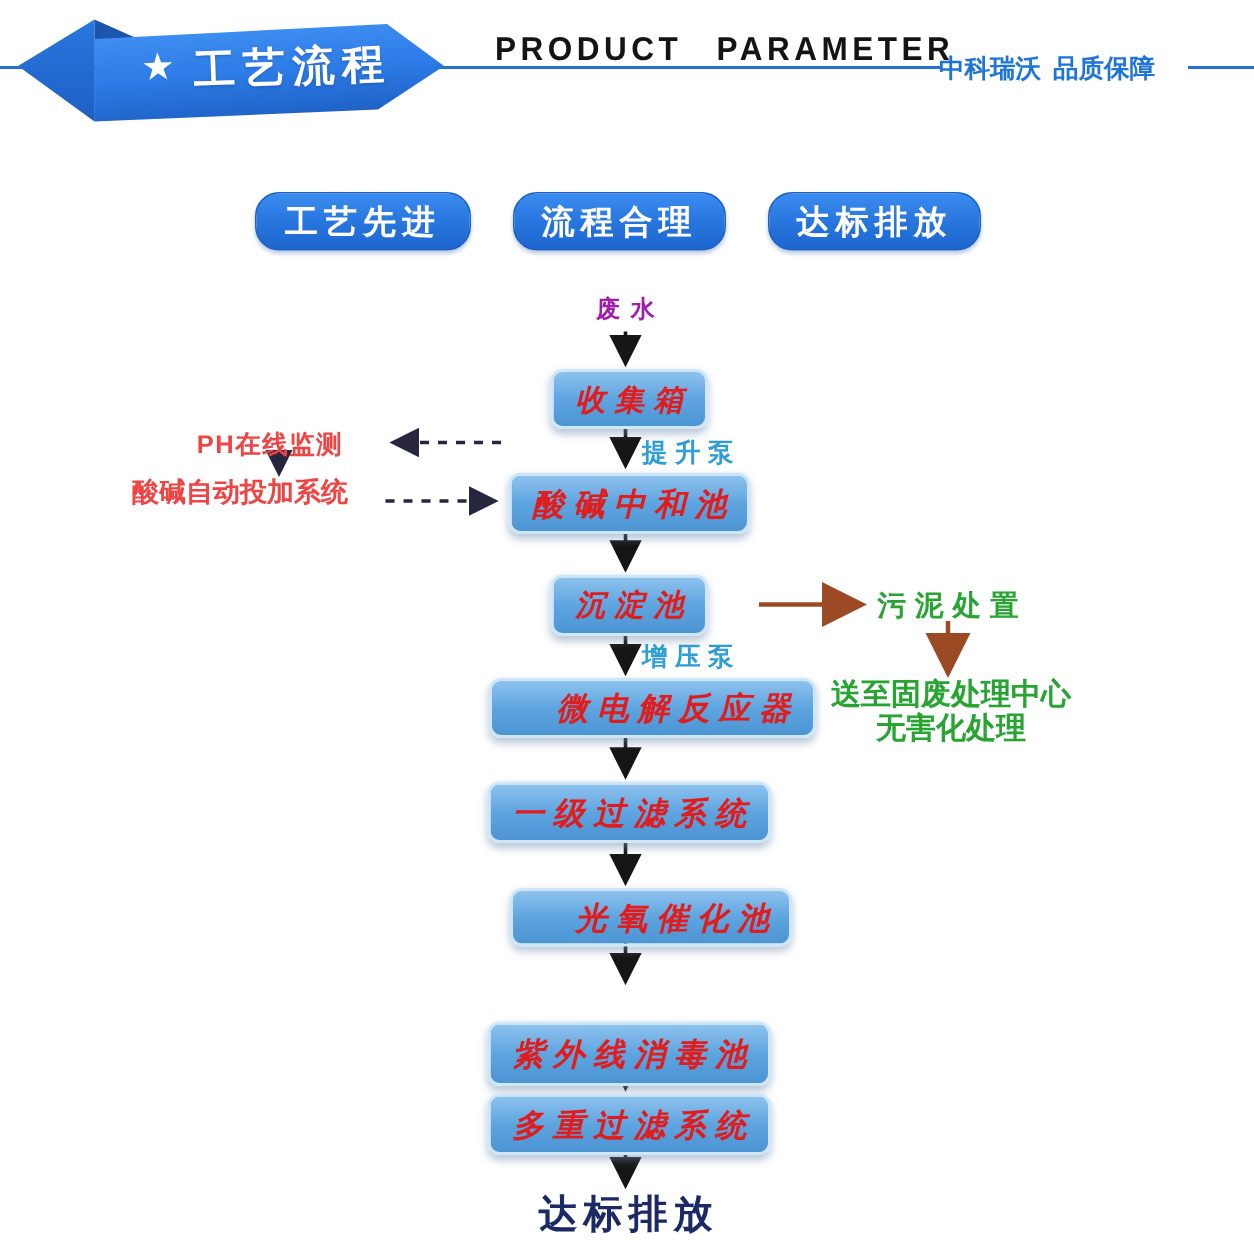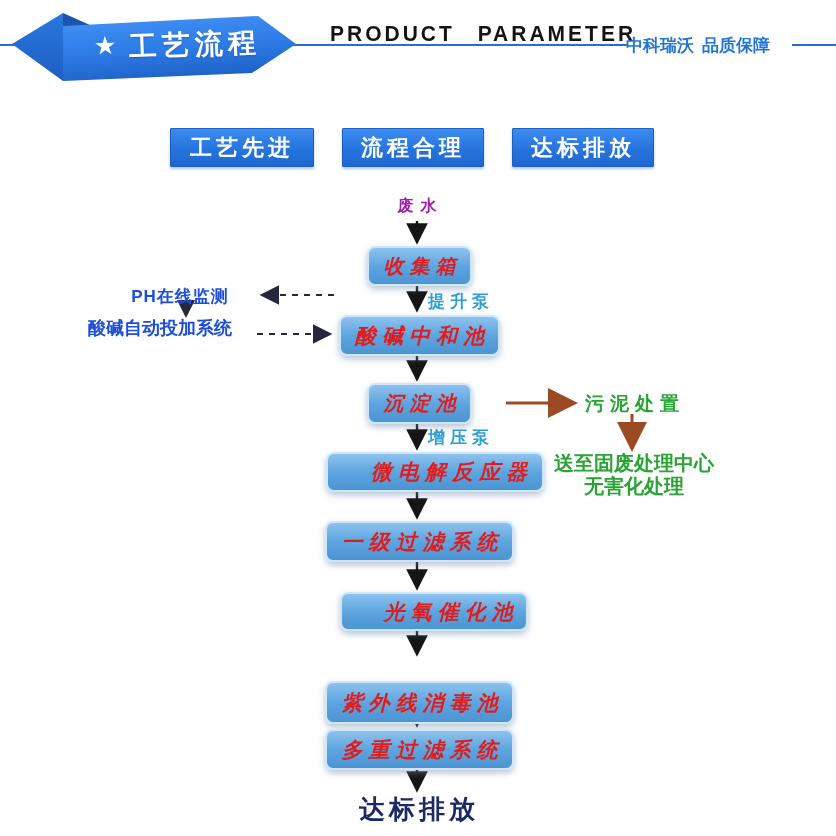--- a/index.html
+++ b/index.html
@@ -29,21 +29,21 @@
   }
   .tagline{
     position:absolute;left:626px;top:34px;display:flex;gap:8px;
     color:#1f74d8;font-size:17px;font-weight:bold;white-space:nowrap;
   }
 
   
   .badge-btn{
     position:absolute;height:37px;display:flex;align-items:center;justify-content:center;
     background:linear-gradient(180deg,#3b8cf0 0%,#2674dd 55%,#1f66cf 100%);
-    border:1px solid #1c5fc4;border-radius:1px;color:#ffffff;font-size:22px;font-weight:bold;
+    border:1px solid #1c5fc4;border-radius:16px;color:#ffffff;font-size:22px;font-weight:bold;
     letter-spacing:4px;box-shadow:0 2px 3px rgba(40,90,170,.35);
   }
   .badge-1{left:170px;top:128px;width:142px;}
   .badge-2{left:342px;top:128px;width:140px;}
   .badge-3{left:512px;top:128px;width:140px;}
 
   
   .flow-box{
     position:absolute;display:flex;align-items:center;justify-content:center;
     border-radius:8px;border:2px solid #cde6f8;
@@ -59,21 +59,21 @@
   .bx-photo{left:340px;top:592px;width:156px;height:35px;padding-left:28px;}
   .bx-uv{left:325px;top:658px;width:185px;height:39px;margin-top:23px;}
   .bx-multi{left:325px;top:729px;width:185px;height:37px;}
 
   
   .lbl{position:absolute;font-weight:bold;white-space:nowrap;}
   .lbl-source{left:367px;top:196px;width:100px;text-align:center;font-size:16px;color:#a21caf;letter-spacing:7px;text-indent:7px;}
   .lbl-pump{color:#2d9fd6;font-size:17px;letter-spacing:5px;}
   .lbl-lift{left:428px;top:290px;}
   .lbl-boost{left:428px;top:426px;}
-  .lbl-dark{color:#1d4ed8;}
+  .lbl-dark{color:#ef4444;}
   .lbl-monitor{left:110px;top:285px;width:140px;text-align:center;font-size:17px;letter-spacing:1px;}
   .lbl-dosing{left:88px;top:316px;font-size:18px;}
   .lbl-green{color:#28a433;}
   .lbl-sludge{left:585px;top:391px;font-size:19px;letter-spacing:6px;}
   .lbl-dest{left:524px;top:452px;width:220px;text-align:center;font-size:20px;line-height:23px;}
   .lbl-final{left:337px;top:792px;width:160px;text-align:center;font-size:26px;color:#1b2a66;letter-spacing:4px;text-indent:4px;}
 
   .arrows-layer{position:absolute;left:0;top:0;width:836px;height:836px;pointer-events:none;}
 </style>
 </head>

